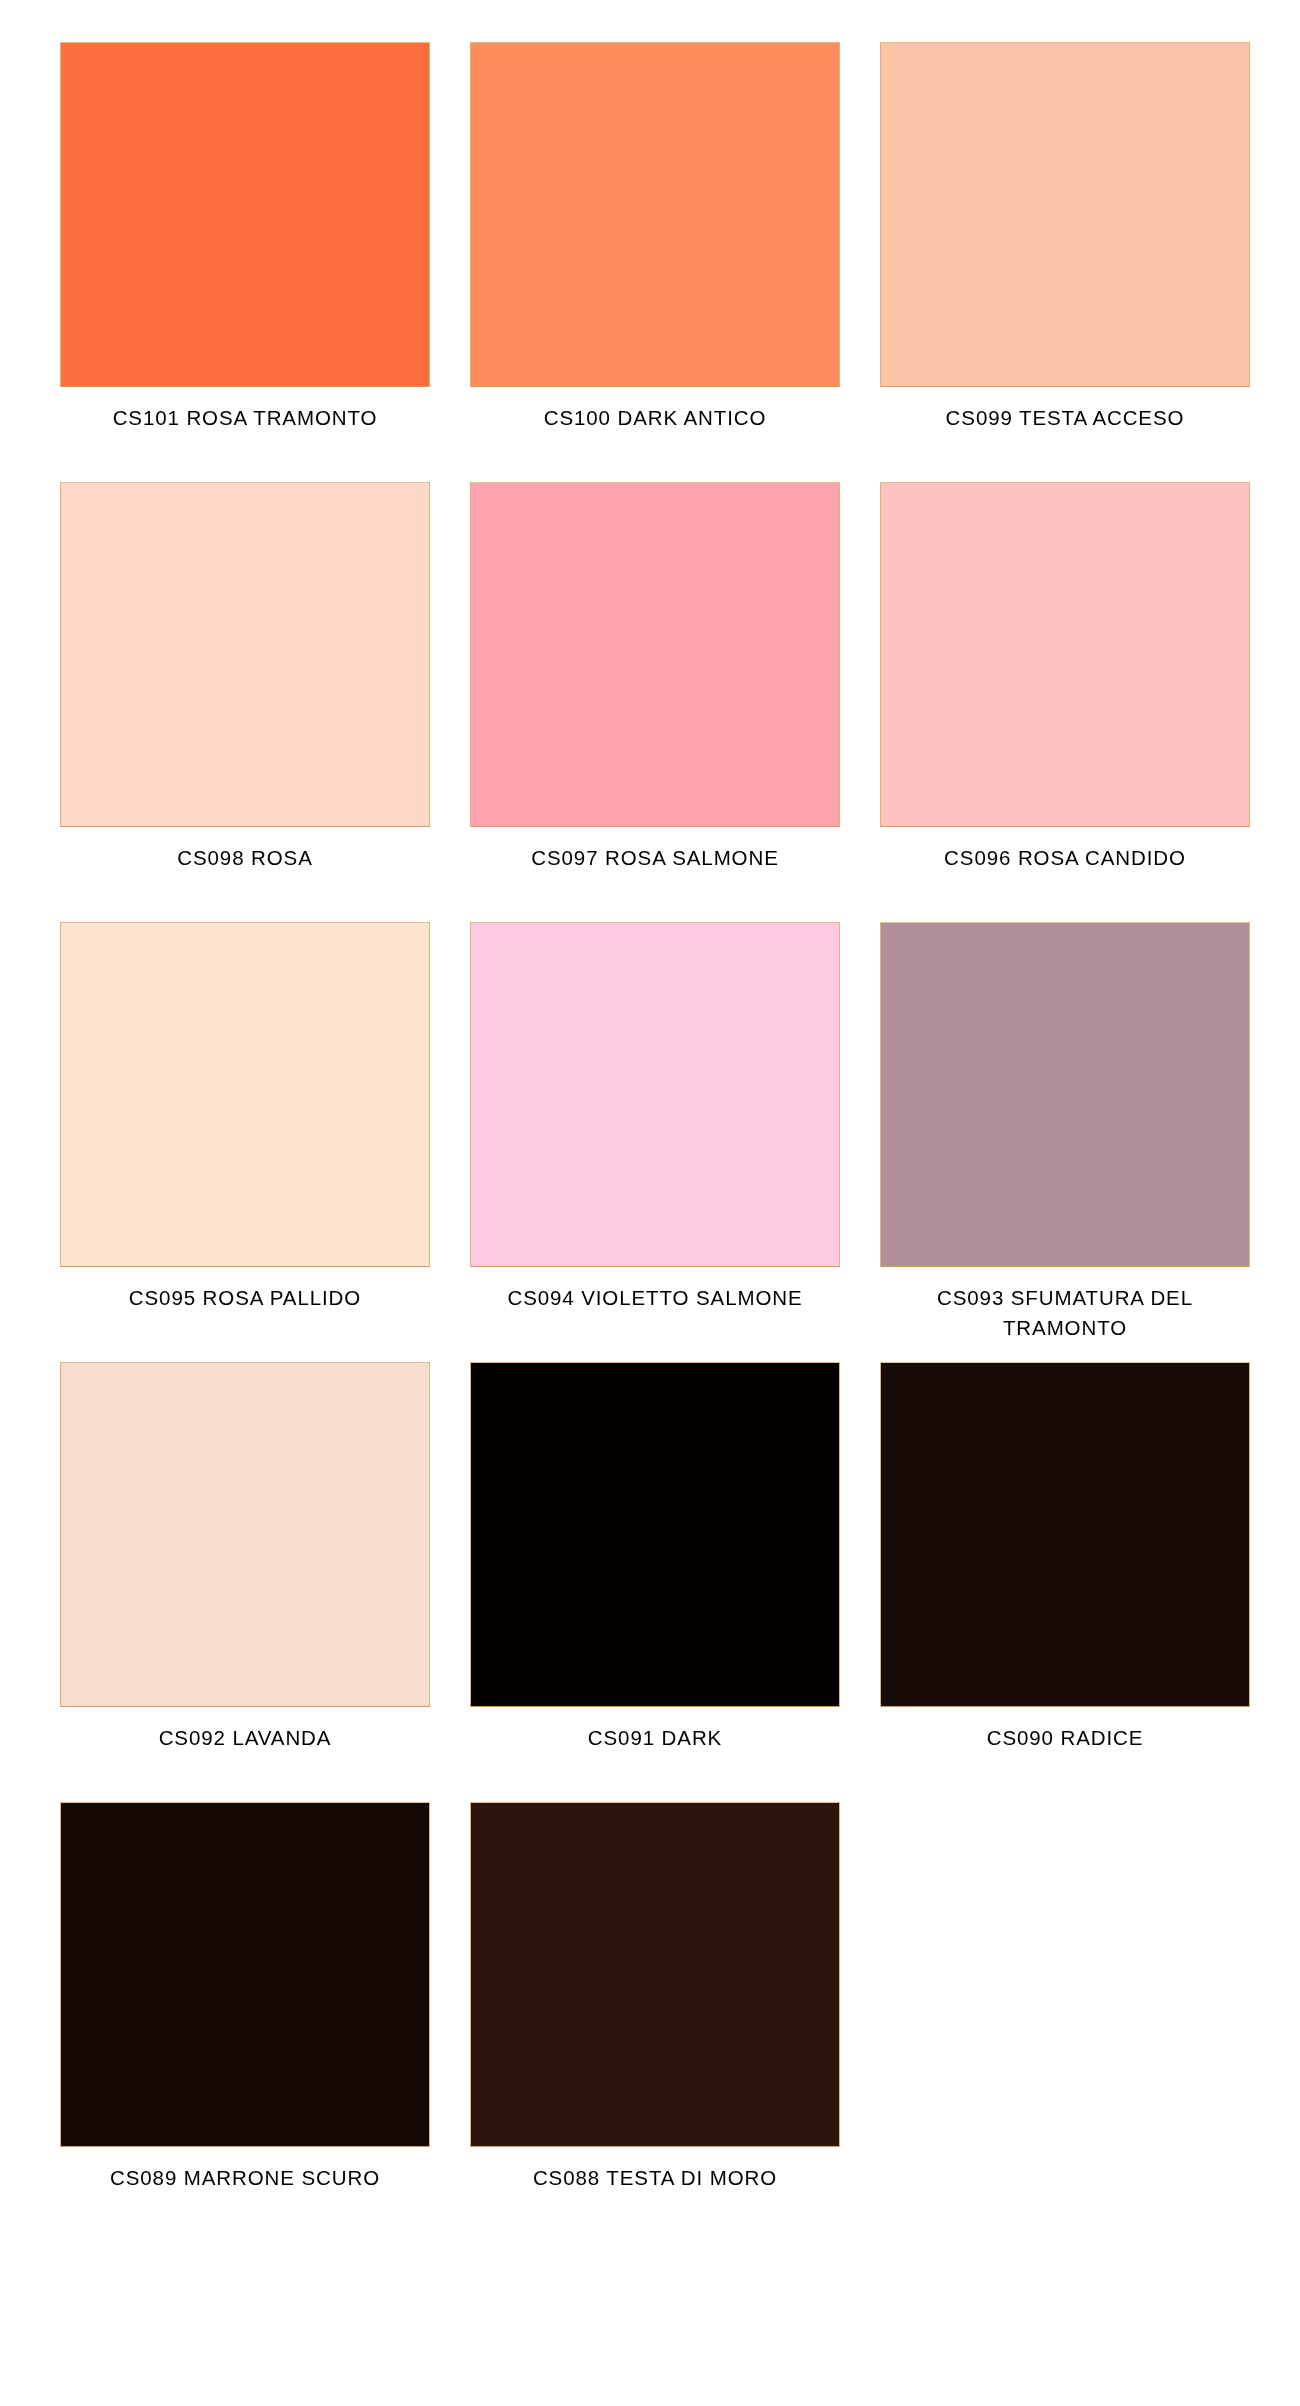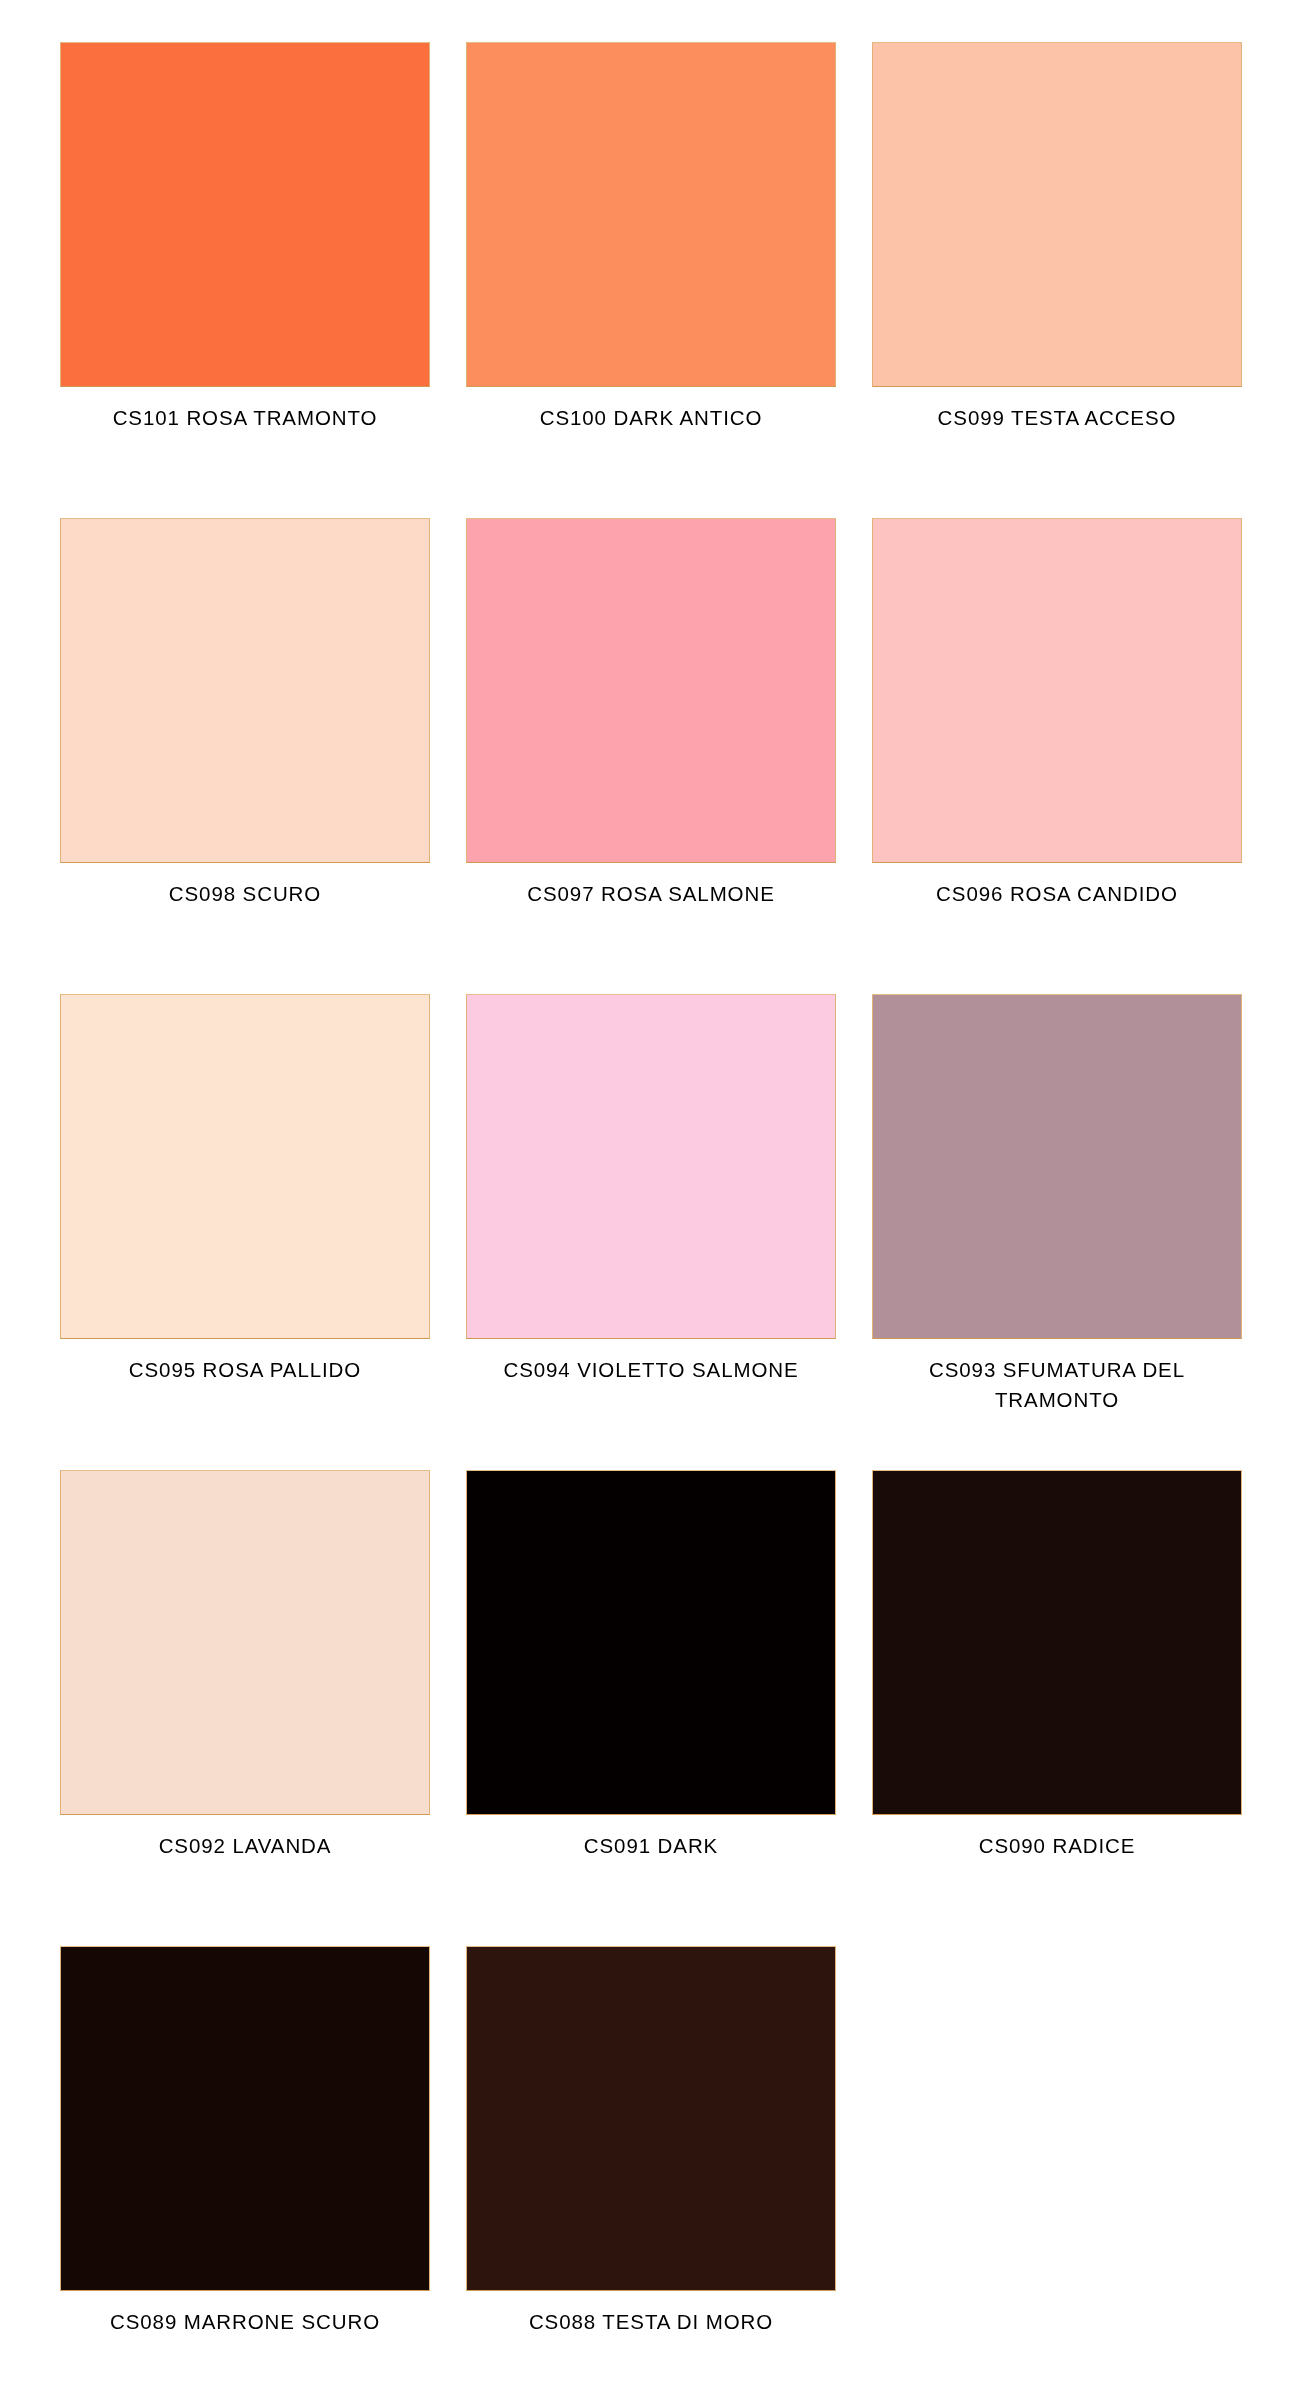--- a/index.html
+++ b/index.html
@@ -23,21 +23,20 @@
     padding: 42px 60px 0 60px;
   }
 
   .swatch-grid {
     display: grid;
     grid-template-columns: repeat(3, 370px);
     column-gap: 40px;
     row-gap: 0px;
     grid-auto-rows: 440px;
     justify-content: start;
-    gap: 36px;
   }
 
   .swatch-cell {
     display: flex;
     flex-direction: column;
     align-items: center;
     width: 370px;
   }
 
   .swatch-chip {
@@ -76,21 +75,21 @@
       <div class="swatch-cell">
         <div class="swatch-chip" style="background: rgb(252, 142, 93);"></div>
         <div class="swatch-label">CS100 DARK ANTICO</div>
       </div>
       <div class="swatch-cell">
         <div class="swatch-chip" style="background: rgb(252, 195, 169);"></div>
         <div class="swatch-label">CS099 TESTA ACCESO</div>
       </div>
       <div class="swatch-cell">
         <div class="swatch-chip" style="background: rgb(253, 218, 199);"></div>
-        <div class="swatch-label">CS098 SCURO</div>
+        <div class="swatch-label">CS098 ROSA</div>
       </div>
       <div class="swatch-cell">
         <div class="swatch-chip" style="background: rgb(252, 163, 174);"></div>
         <div class="swatch-label">CS097 ROSA SALMONE</div>
       </div>
       <div class="swatch-cell">
         <div class="swatch-chip" style="background: rgb(252, 195, 192);"></div>
         <div class="swatch-label">CS096 ROSA CANDIDO</div>
       </div>
       <div class="swatch-cell">

